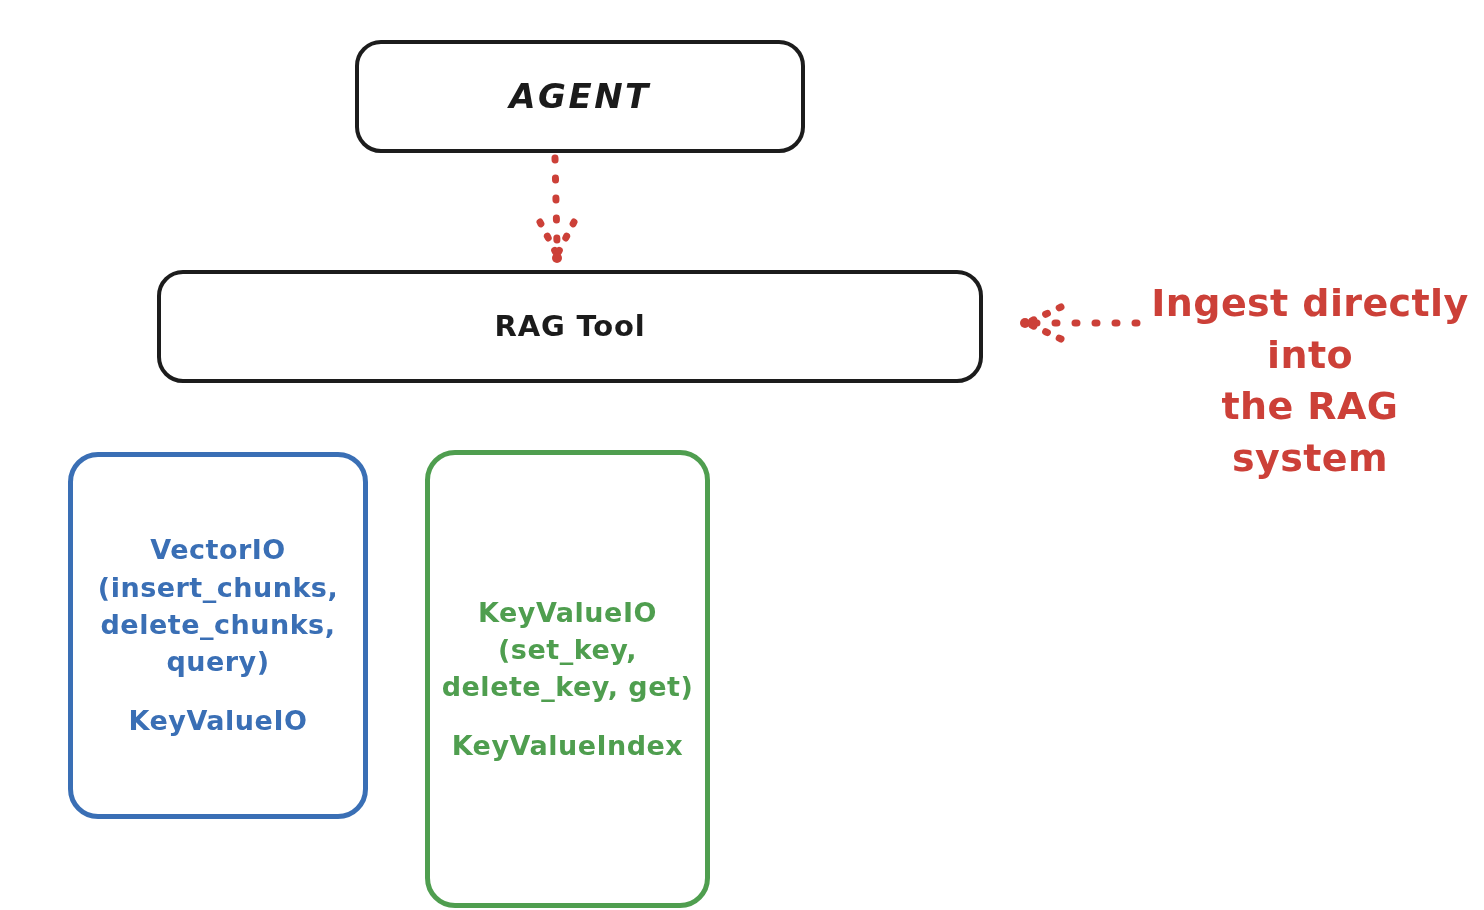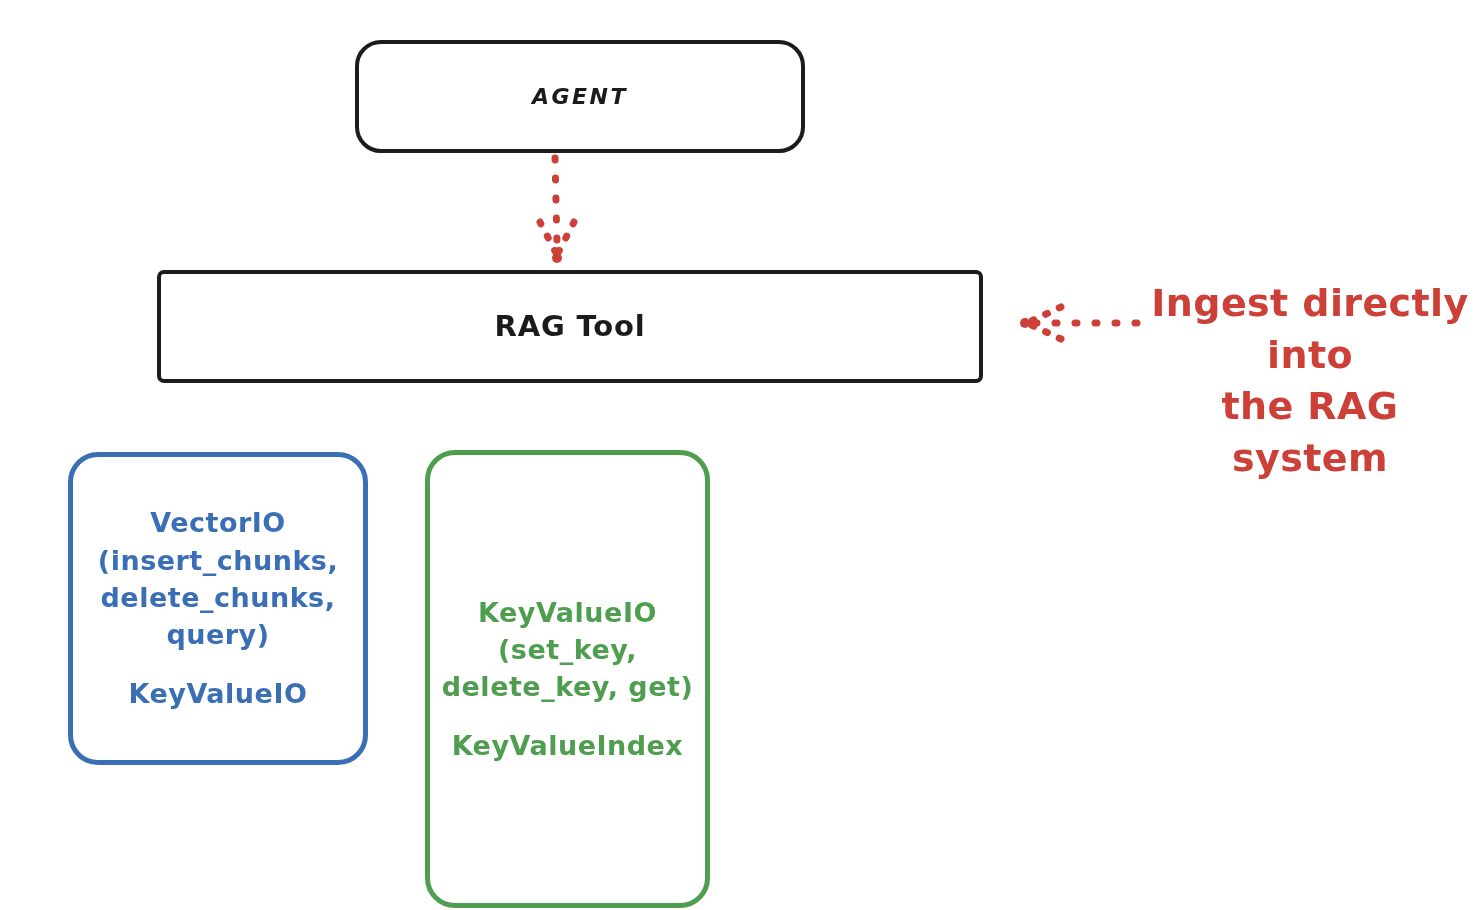--- a/index.html
+++ b/index.html
@@ -33,32 +33,32 @@
   }
 
   
   #agent-node {
     left: 355px; top: 40px;
     width: 450px; height: 113px;
     border: 4px solid #1c1c1c;
     border-radius: 26px;
   }
   #agent-node .label {
-    font-size: 22px;
+    font-size: 34px;
     font-style: italic;
     font-weight: 700;
     color: #1b1b1b;
     letter-spacing: 2.5px;
   }
 
   #rag-tool-node {
     left: 157px; top: 270px;
     width: 826px; height: 113px;
     border: 4px solid #1c1c1c;
-    border-radius: 7px;
+    border-radius: 26px;
   }
   #rag-tool-node .label {
     font-size: 29px;
     font-weight: 600;
     color: #1b1b1b;
     letter-spacing: 0.8px;
   }
 
   
   .io-node {
@@ -69,21 +69,21 @@
   }
   .io-node .label {
     font-size: 27px;
     font-weight: 600;
     line-height: 1.38;
   }
   .io-node .label .spacer { display: block; height: 22px; }
 
   #vector-io-node {
     left: 68px; top: 452px;
-    width: 300px; height: 313px;
+    width: 300px; height: 367px;
     border-color: #3a6fb5;
     align-items: center;
   }
   #vector-io-node .label { color: #3a6fb5; }
 
   #keyvalue-io-node {
     left: 425px; top: 450px;
     width: 285px; height: 458px;
     border-color: #4f9e4f;
   }

